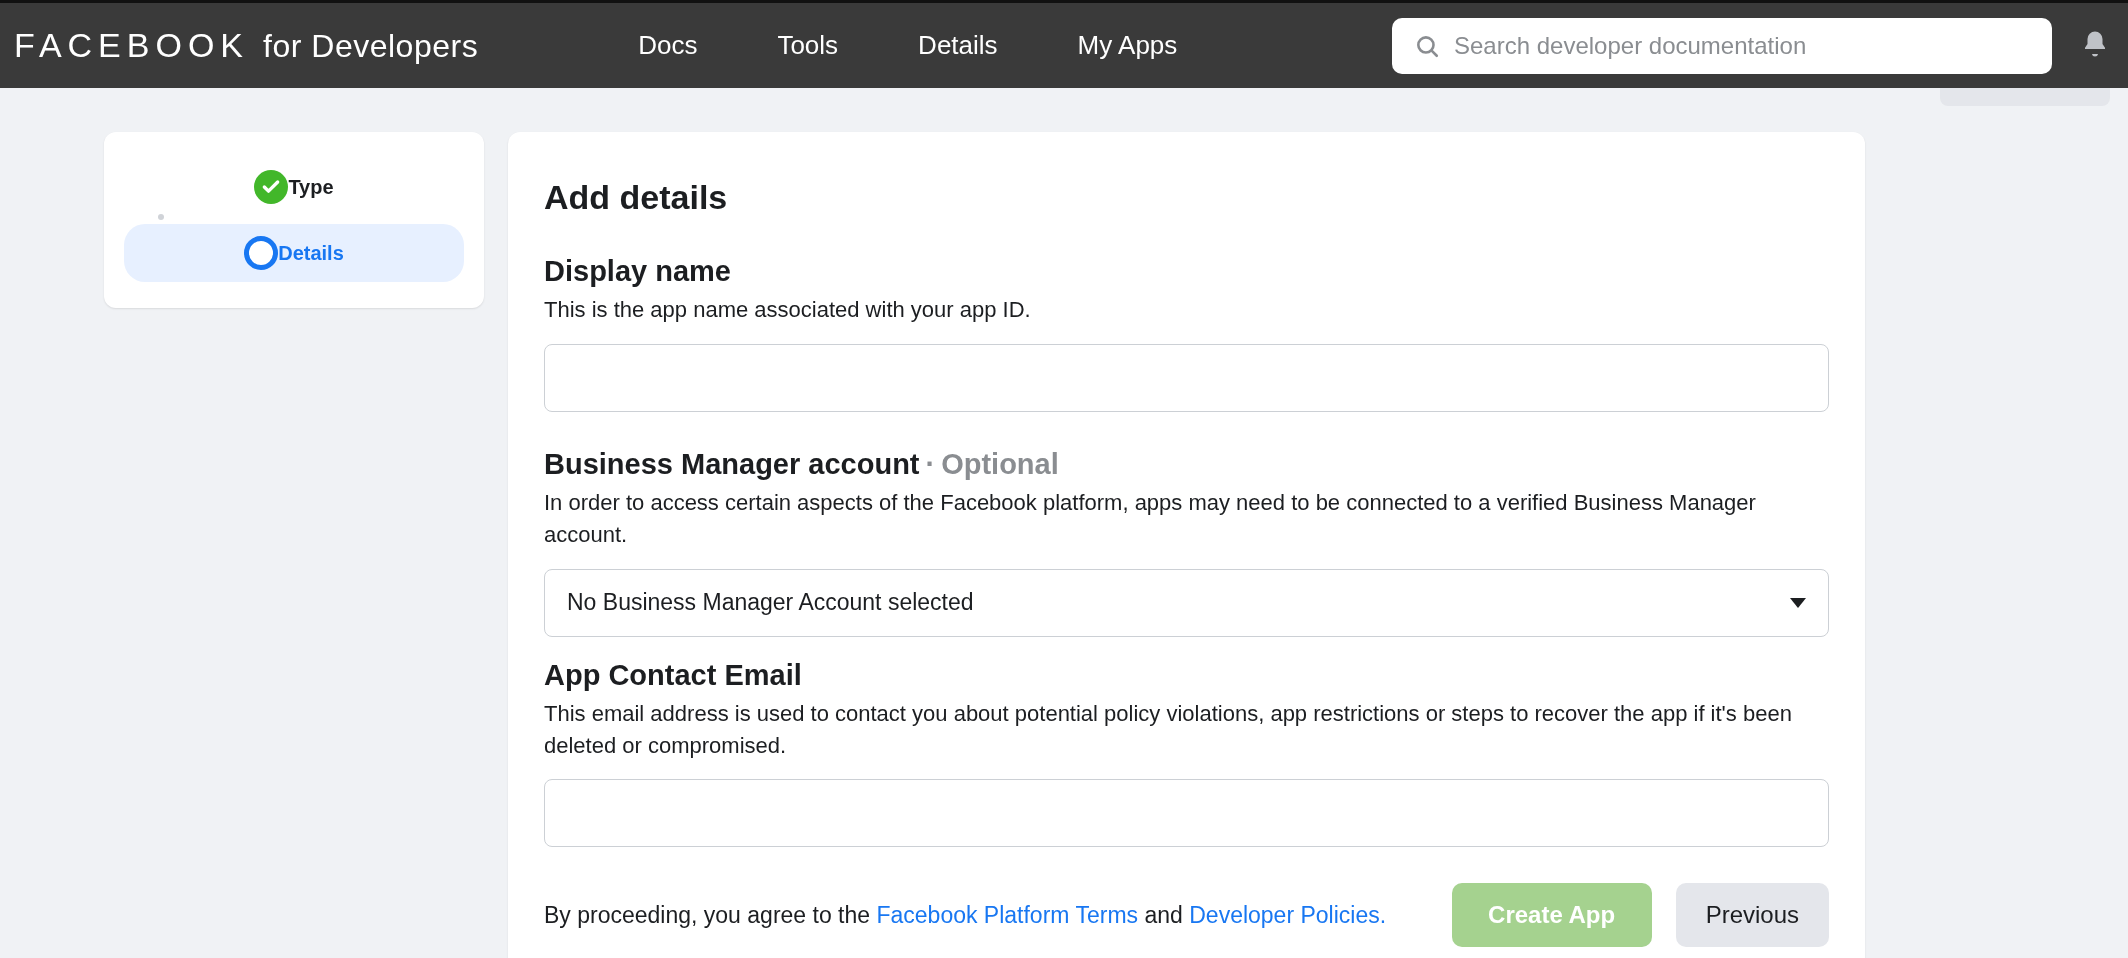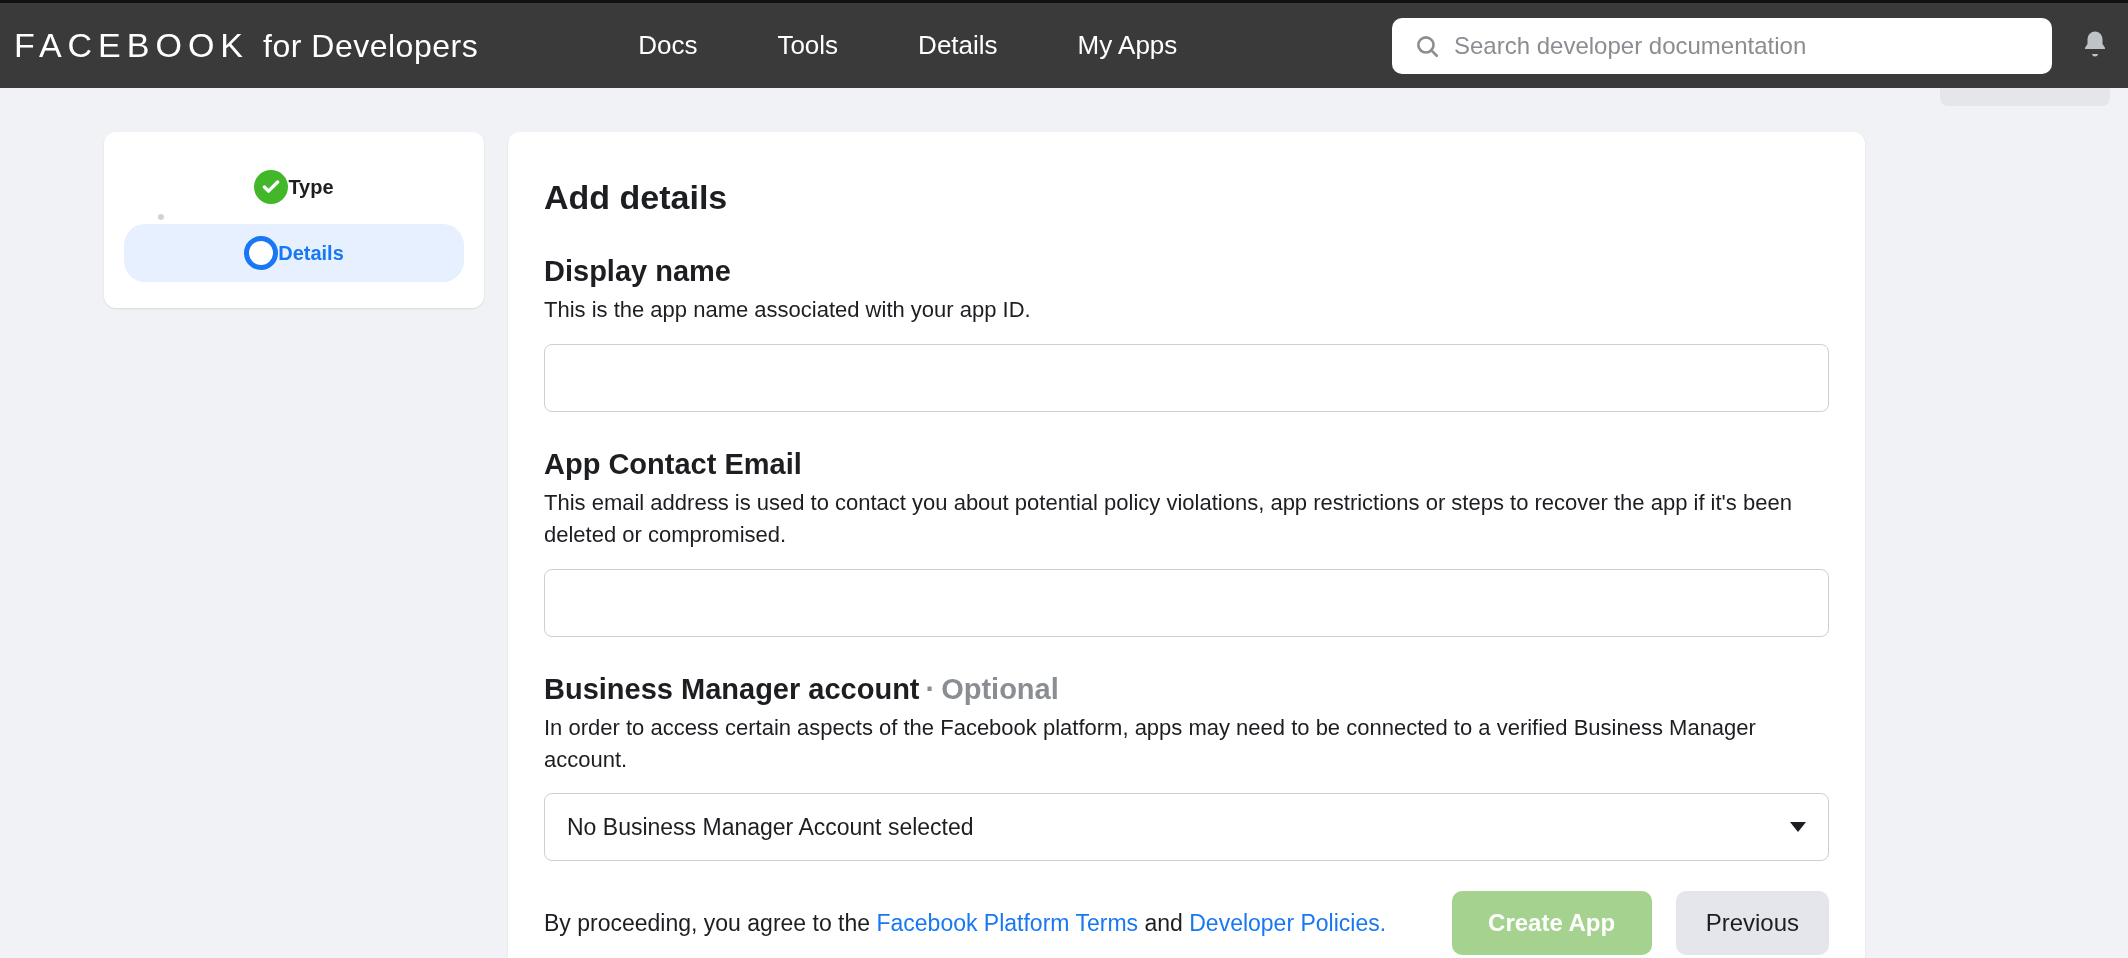--- a/index.html
+++ b/index.html
@@ -283,37 +283,37 @@
 
   <div class="form-card">
     <div class="form-title">Add details</div>
 
     <div class="field">
       <div class="field-label">Display name</div>
       <div class="field-help">This is the app name associated with your app ID.</div>
       <input class="text-input" type="text" value="" style="">
     </div>
 
-    <div class="field">
-      <div class="field-label">App Contact Email</div>
-      <div class="field-help">This email address is used to contact you about potential policy violations, app restrictions or steps to recover the app if it's been deleted or compromised.</div>
-      <input class="text-input" type="text" value="" style="">
-    </div>
-
     <div class="field" style="margin-bottom:22px;">
       <div class="field-label">
         <span>Business Manager account</span><span class="dot-sep">·</span><span class="optional-tag">Optional</span>
       </div>
       <div class="field-help">In order to access certain aspects of the Facebook platform, apps may need to be connected to a verified Business Manager account.</div>
       <div class="select-input">
         <span>No Business Manager Account selected</span>
         <span class="caret-down"></span>
       </div>
     </div>
 
+    <div class="field">
+      <div class="field-label">App Contact Email</div>
+      <div class="field-help">This email address is used to contact you about potential policy violations, app restrictions or steps to recover the app if it's been deleted or compromised.</div>
+      <input class="text-input" type="text" value="" style="">
+    </div>
+
     <div class="form-footer">
       <div class="agree-text">
         <span>By proceeding, you agree to the </span><a>Facebook Platform Terms</a><span> and </span><a>Developer Policies.</a>
       </div>
       <div class="footer-buttons">
         <button class="btn btn-create" disabled="">Create App</button>
         <button class="btn btn-prev">Previous</button>
       </div>
     </div>
   </div>

